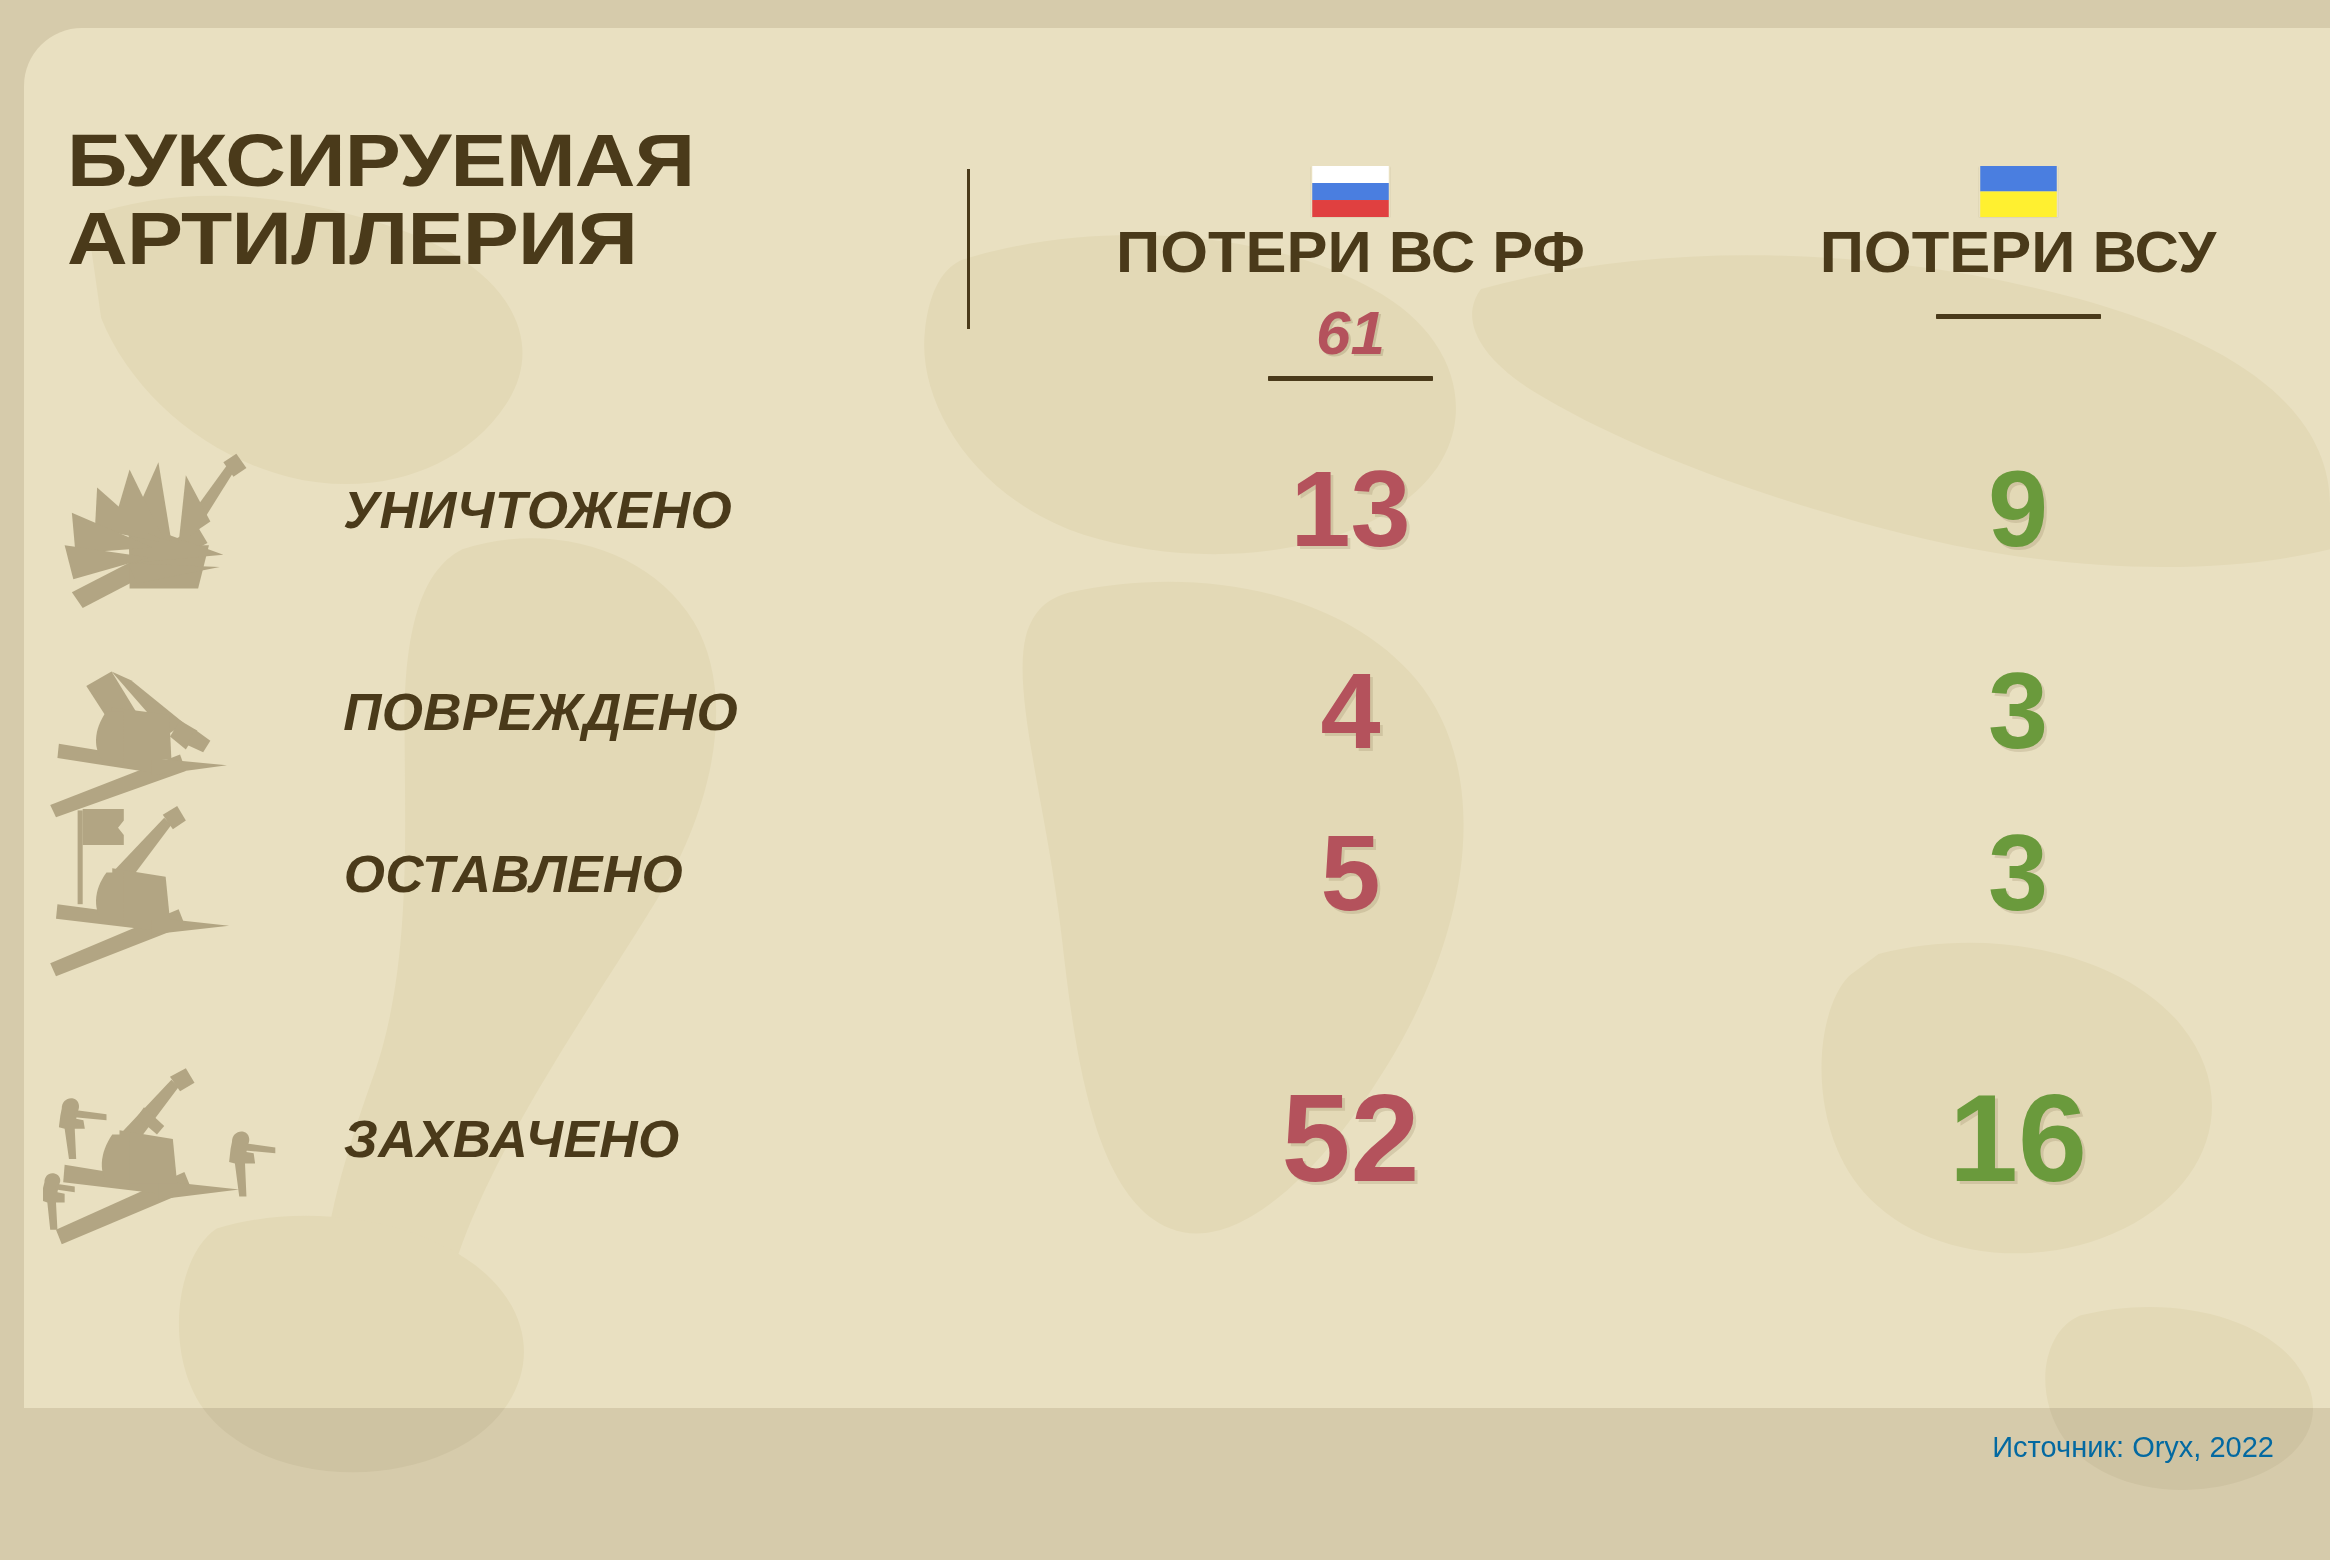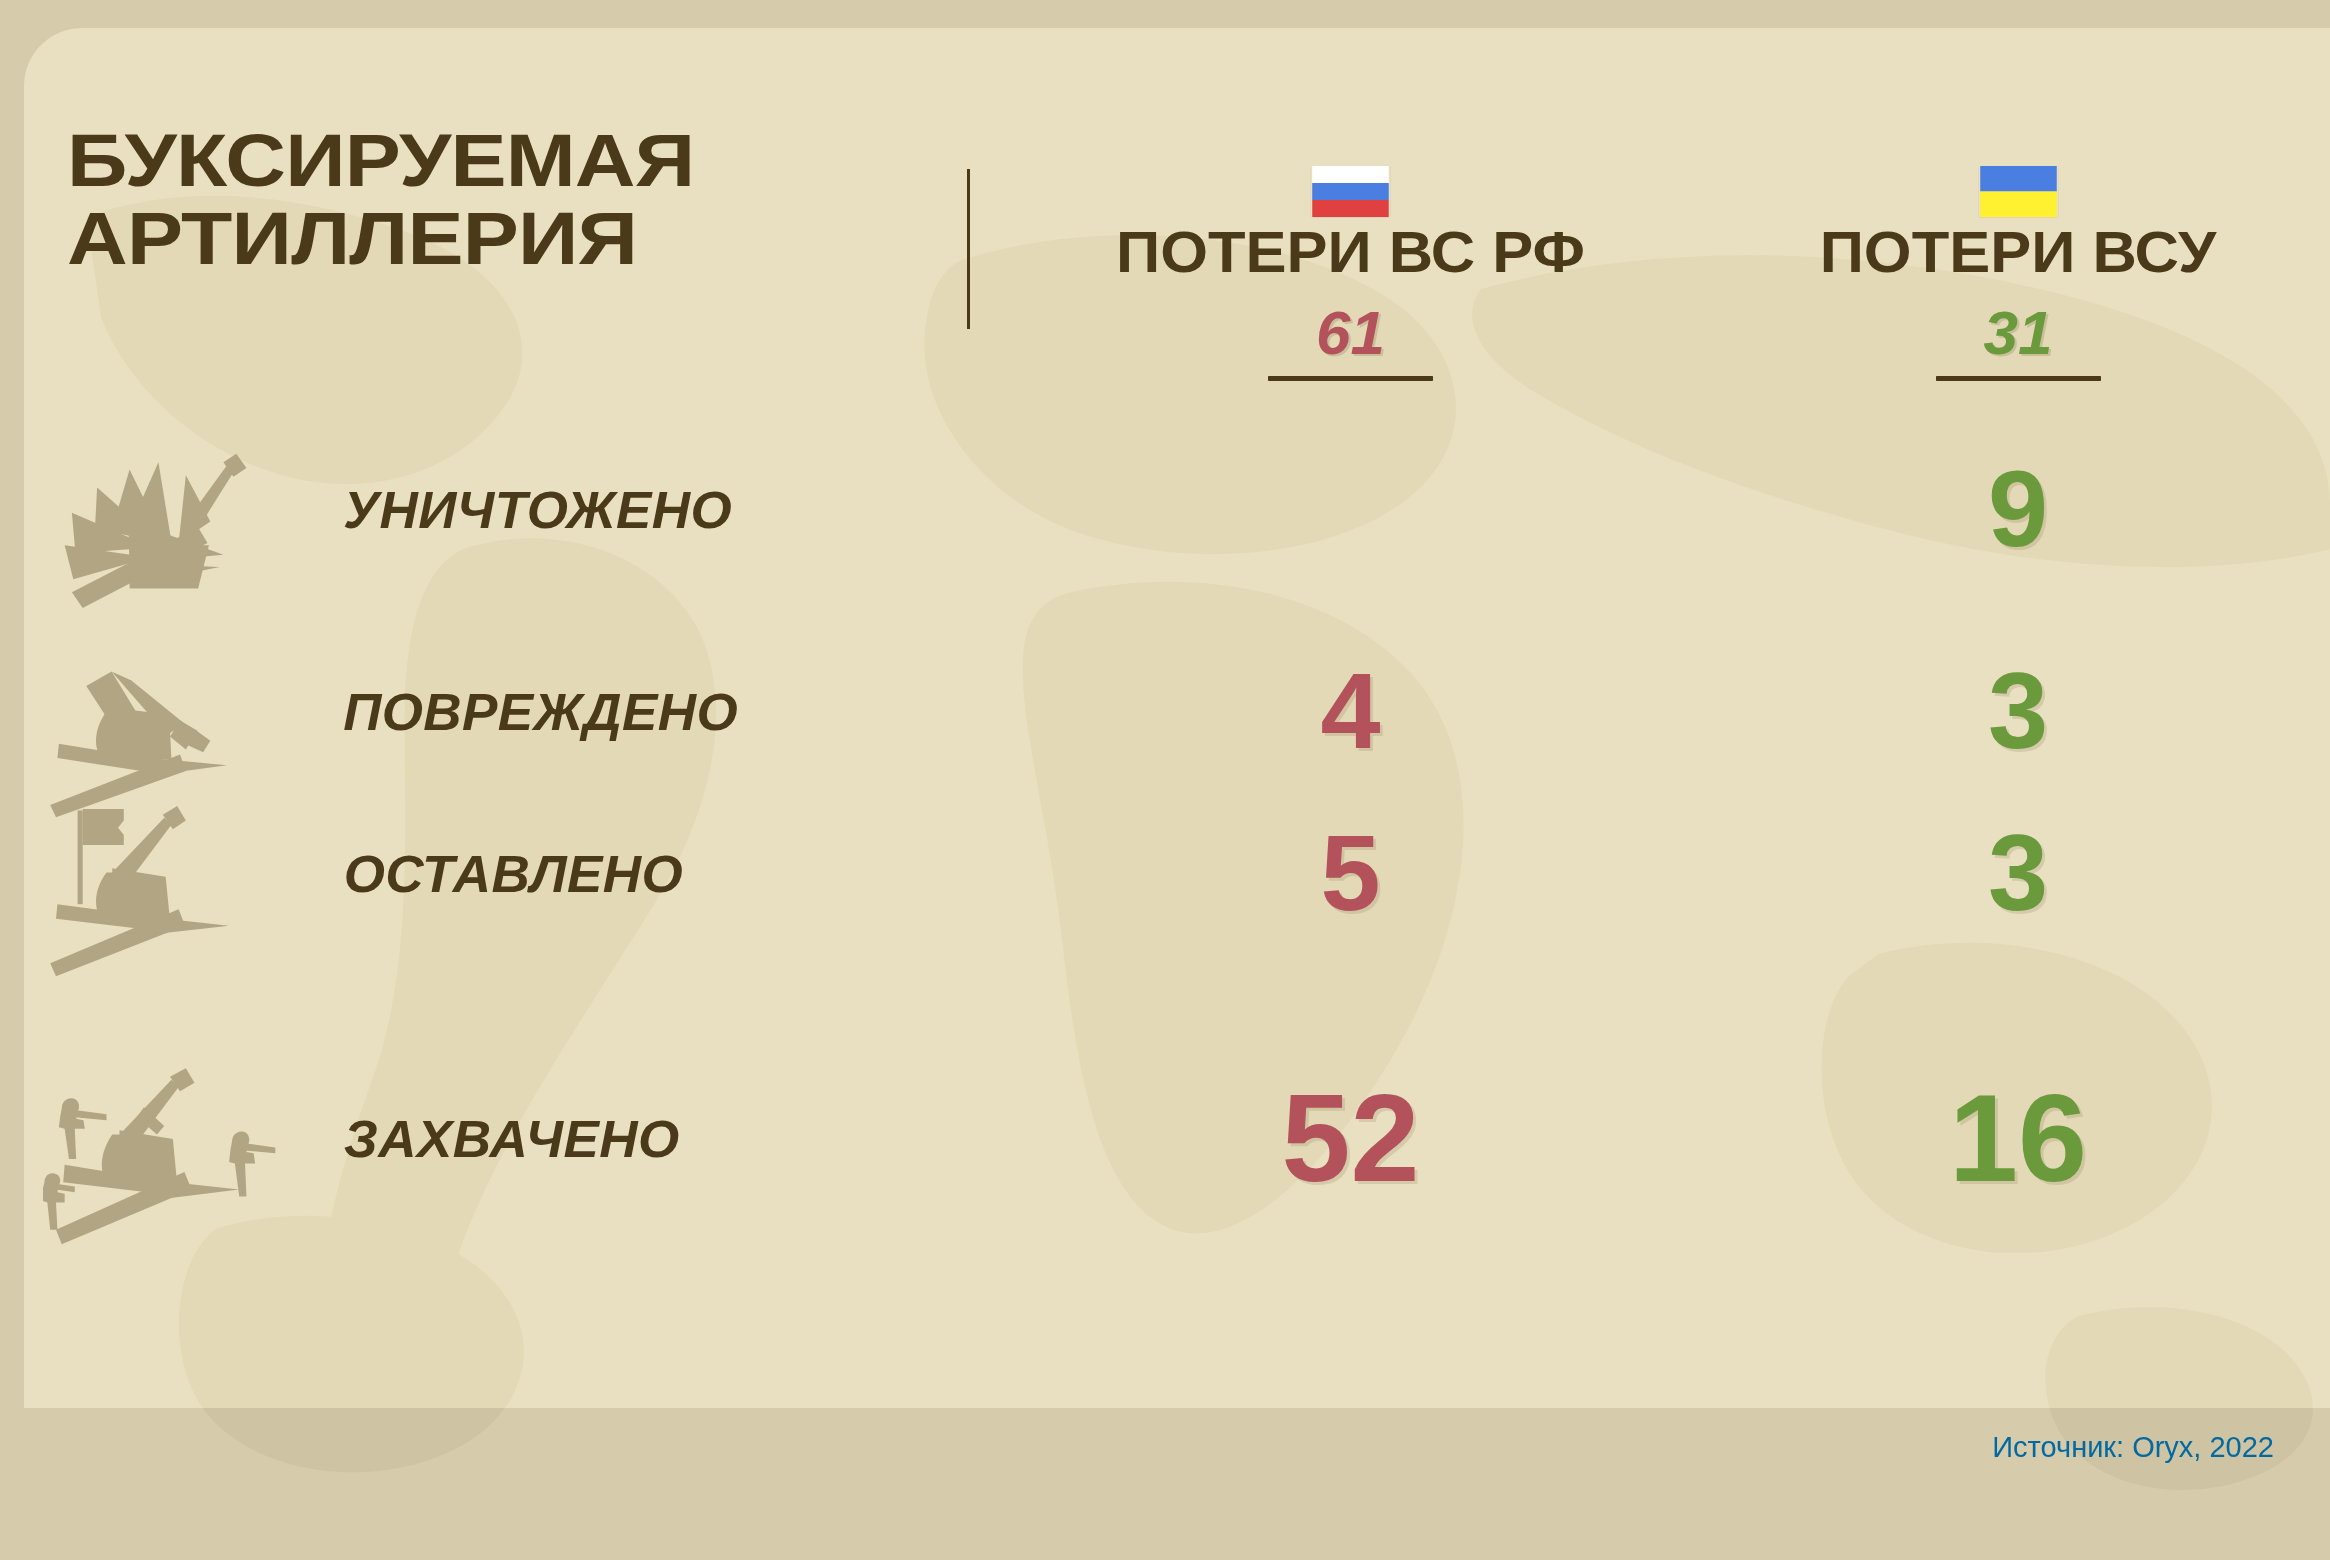--- a/index.html
+++ b/index.html
@@ -215,21 +215,20 @@
       <rect class="band" x="0" y="10" width="30" height="10" fill="#fff030"></rect>
     </svg>
     <div class="ttl">ПОТЕРИ ВСУ</div>
   </div>
 
   <div id="total-ru-wrap" class="total-wrap">
     <div class="total-num total-ru">61</div>
     <div class="total-rule"></div>
   </div>
   <div id="total-ua-wrap" class="total-wrap">
-    <div class="total-num total-ua">31</div>
     <div class="total-rule"></div>
   </div>
 
   <div id="row0" class="row">
     <div class="row-icon">
       <svg viewBox="0 0 420 280">
         <g fill="#b2a583">
           <path d="M40,240 L215,150 L228,172 L55,262 Z"></path>
           <path d="M200,140 L215,152 L265,72 L255,64 Z"></path>
           <path d="M250,60 L268,48 L282,68 L264,80 Z"></path>
@@ -239,20 +238,21 @@
           <path d="M160,60 L178,170 L120,150 Z"></path>
           <path d="M120,70 L168,168 L100,138 Z"></path>
           <path d="M75,95 L160,170 L72,152 Z"></path>
           <path d="M40,130 L152,178 L45,186 Z"></path>
           <path d="M30,175 L148,192 L42,222 Z"></path>
           <path d="M198,78 L188,172 L232,142 Z"></path>
         </g>
       </svg>
     </div>
     <div class="row-label">УНИЧТОЖЕНО</div>
+    <div class="cell cell-ru sz-lg">13</div>
     <div class="cell cell-ua sz-lg">9</div>
   </div>
 
   <div id="row1" class="row">
     <div class="row-icon">
       <svg viewBox="0 0 420 280">
         <g fill="#b2a583">
           <path d="M10,255 L190,185 L198,208 L18,272 Z"></path>
           <path d="M22,170 L155,192 L150,210 L20,190 Z"></path>
           <path d="M150,190 L255,200 L150,214 Z"></path>

